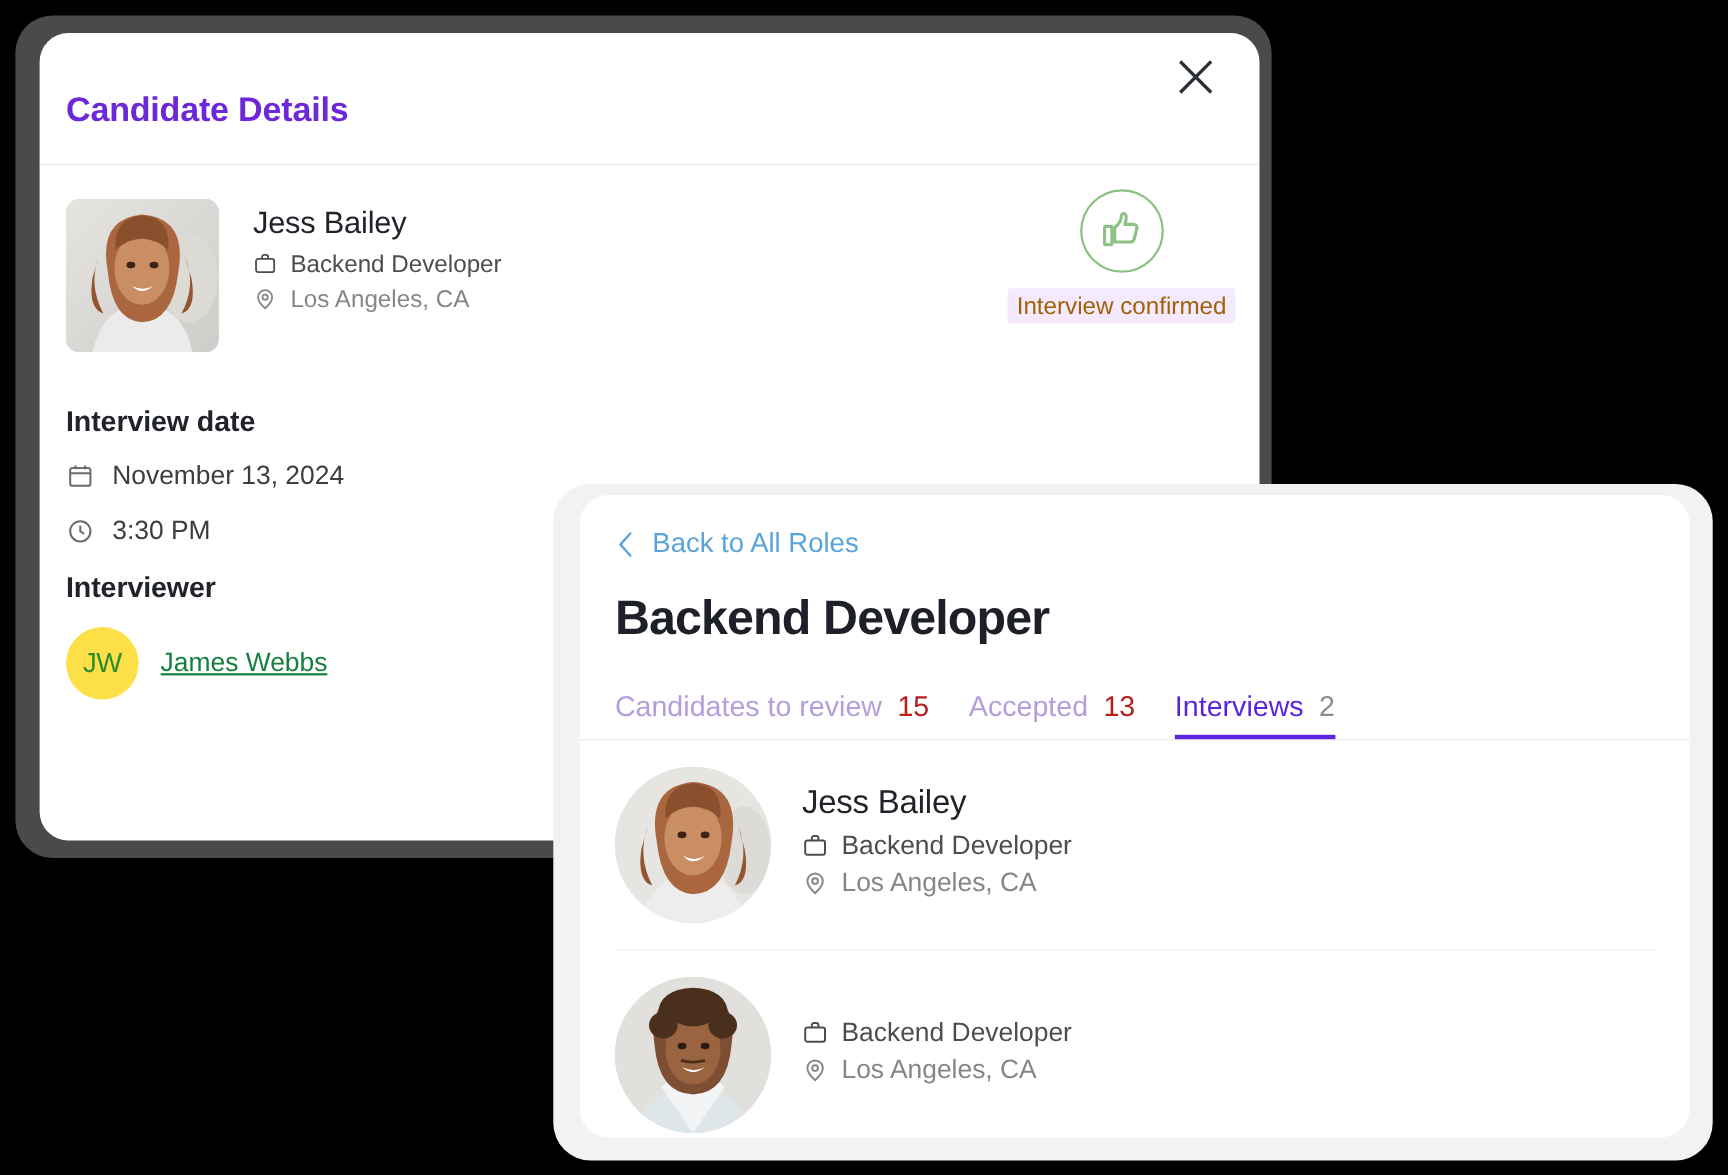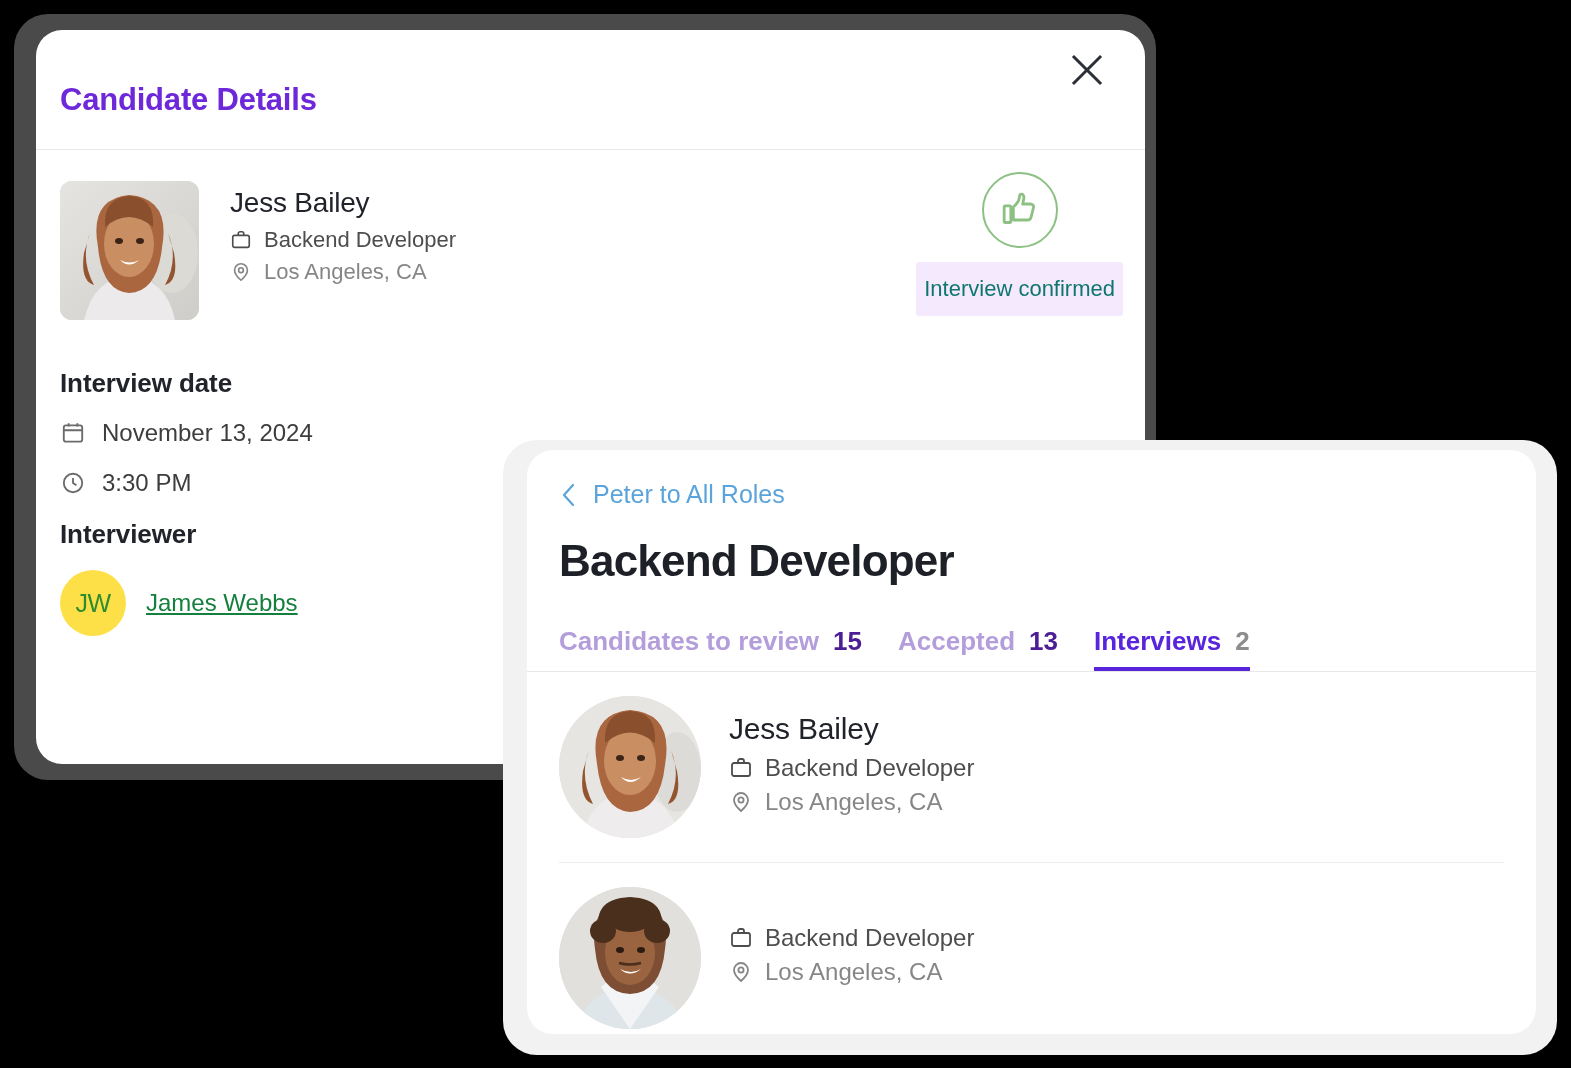--- a/index.html
+++ b/index.html
@@ -76,22 +76,22 @@
     position: absolute; right: 22px; top: 22px;
     display: flex; flex-direction: column; align-items: center;
   }
   .thumb-circle {
     width: 76px; height: 76px; border-radius: 50%;
     border: 2px solid #8cc183;
     display: flex; align-items: center; justify-content: center;
     margin-bottom: 14px;
   }
   .status-badge {
-    background: #f4e9fd; color: #0f766e;
-    font-size: 22px; padding: 14px 8px; border-radius: 3px;
+    background: #f4e9fd; color: #a16207;
+    font-size: 22px; padding: 3px 8px; border-radius: 3px;
     white-space: nowrap;
   }
 
   
   .tabs {
     position: relative;
     display: flex; align-items: flex-end;
     gap: 38px;
     padding: 0 24px;
     border-bottom: 1px solid #e8e8e8;
@@ -139,23 +139,23 @@
     margin-top: 24px; letter-spacing: -0.8px;
   }
   .tabs-2 {
     display: flex; align-items: flex-end; gap: 36px;
     padding: 0 32px; margin-top: 34px;
     border-bottom: 1px solid #e8e8e8; height: 52px;
   }
   .tab2 {
     font-size: 26px; color: #b39ddb; padding-bottom: 10px;
     cursor: pointer; border-bottom: 4px solid transparent;
-    white-space: nowrap; display: flex; gap: 14px; align-items: baseline; font-weight: bold;
-  }
-  .tab2 .cnt { color: #4c1d95; }
+    white-space: nowrap; display: flex; gap: 14px; align-items: baseline;
+  }
+  .tab2 .cnt { color: #b91c1c; }
   .tab2.active { color: #5925dc; border-bottom-color: #5925dc; }
   .tab2.active .cnt { color: #8d8d8d; }
 
   .cand-list { padding: 0 32px; }
   .cand-item {
     display: flex; align-items: center; gap: 28px;
     padding: 24px 0; border-bottom: 1px solid #ececec;
     cursor: pointer;
   }
   .cand-item:last-child { border-bottom: none; }
@@ -272,21 +272,21 @@
   </div>
 
   <div class="frame frame-2"></div>
   <div class="card card-2">
 
     <div class="c2-top">
       <div class="back-link">
         <svg width="20" height="26" viewBox="0 0 20 26" fill="none" stroke="#5ba4db" stroke-width="2.2" stroke-linecap="round" stroke-linejoin="round">
           <polyline points="14,3 5,13 14,23"></polyline>
         </svg>
-        <span>Peter to All Roles</span>
+        <span>Back to All Roles</span>
       </div>
       <div class="role-title">Backend Developer</div>
     </div>
 
     <div class="tabs-2">
       <div class="tab2">
         <span>Candidates to review</span>
         <span class="cnt">15</span>
       </div>
       <div class="tab2">

